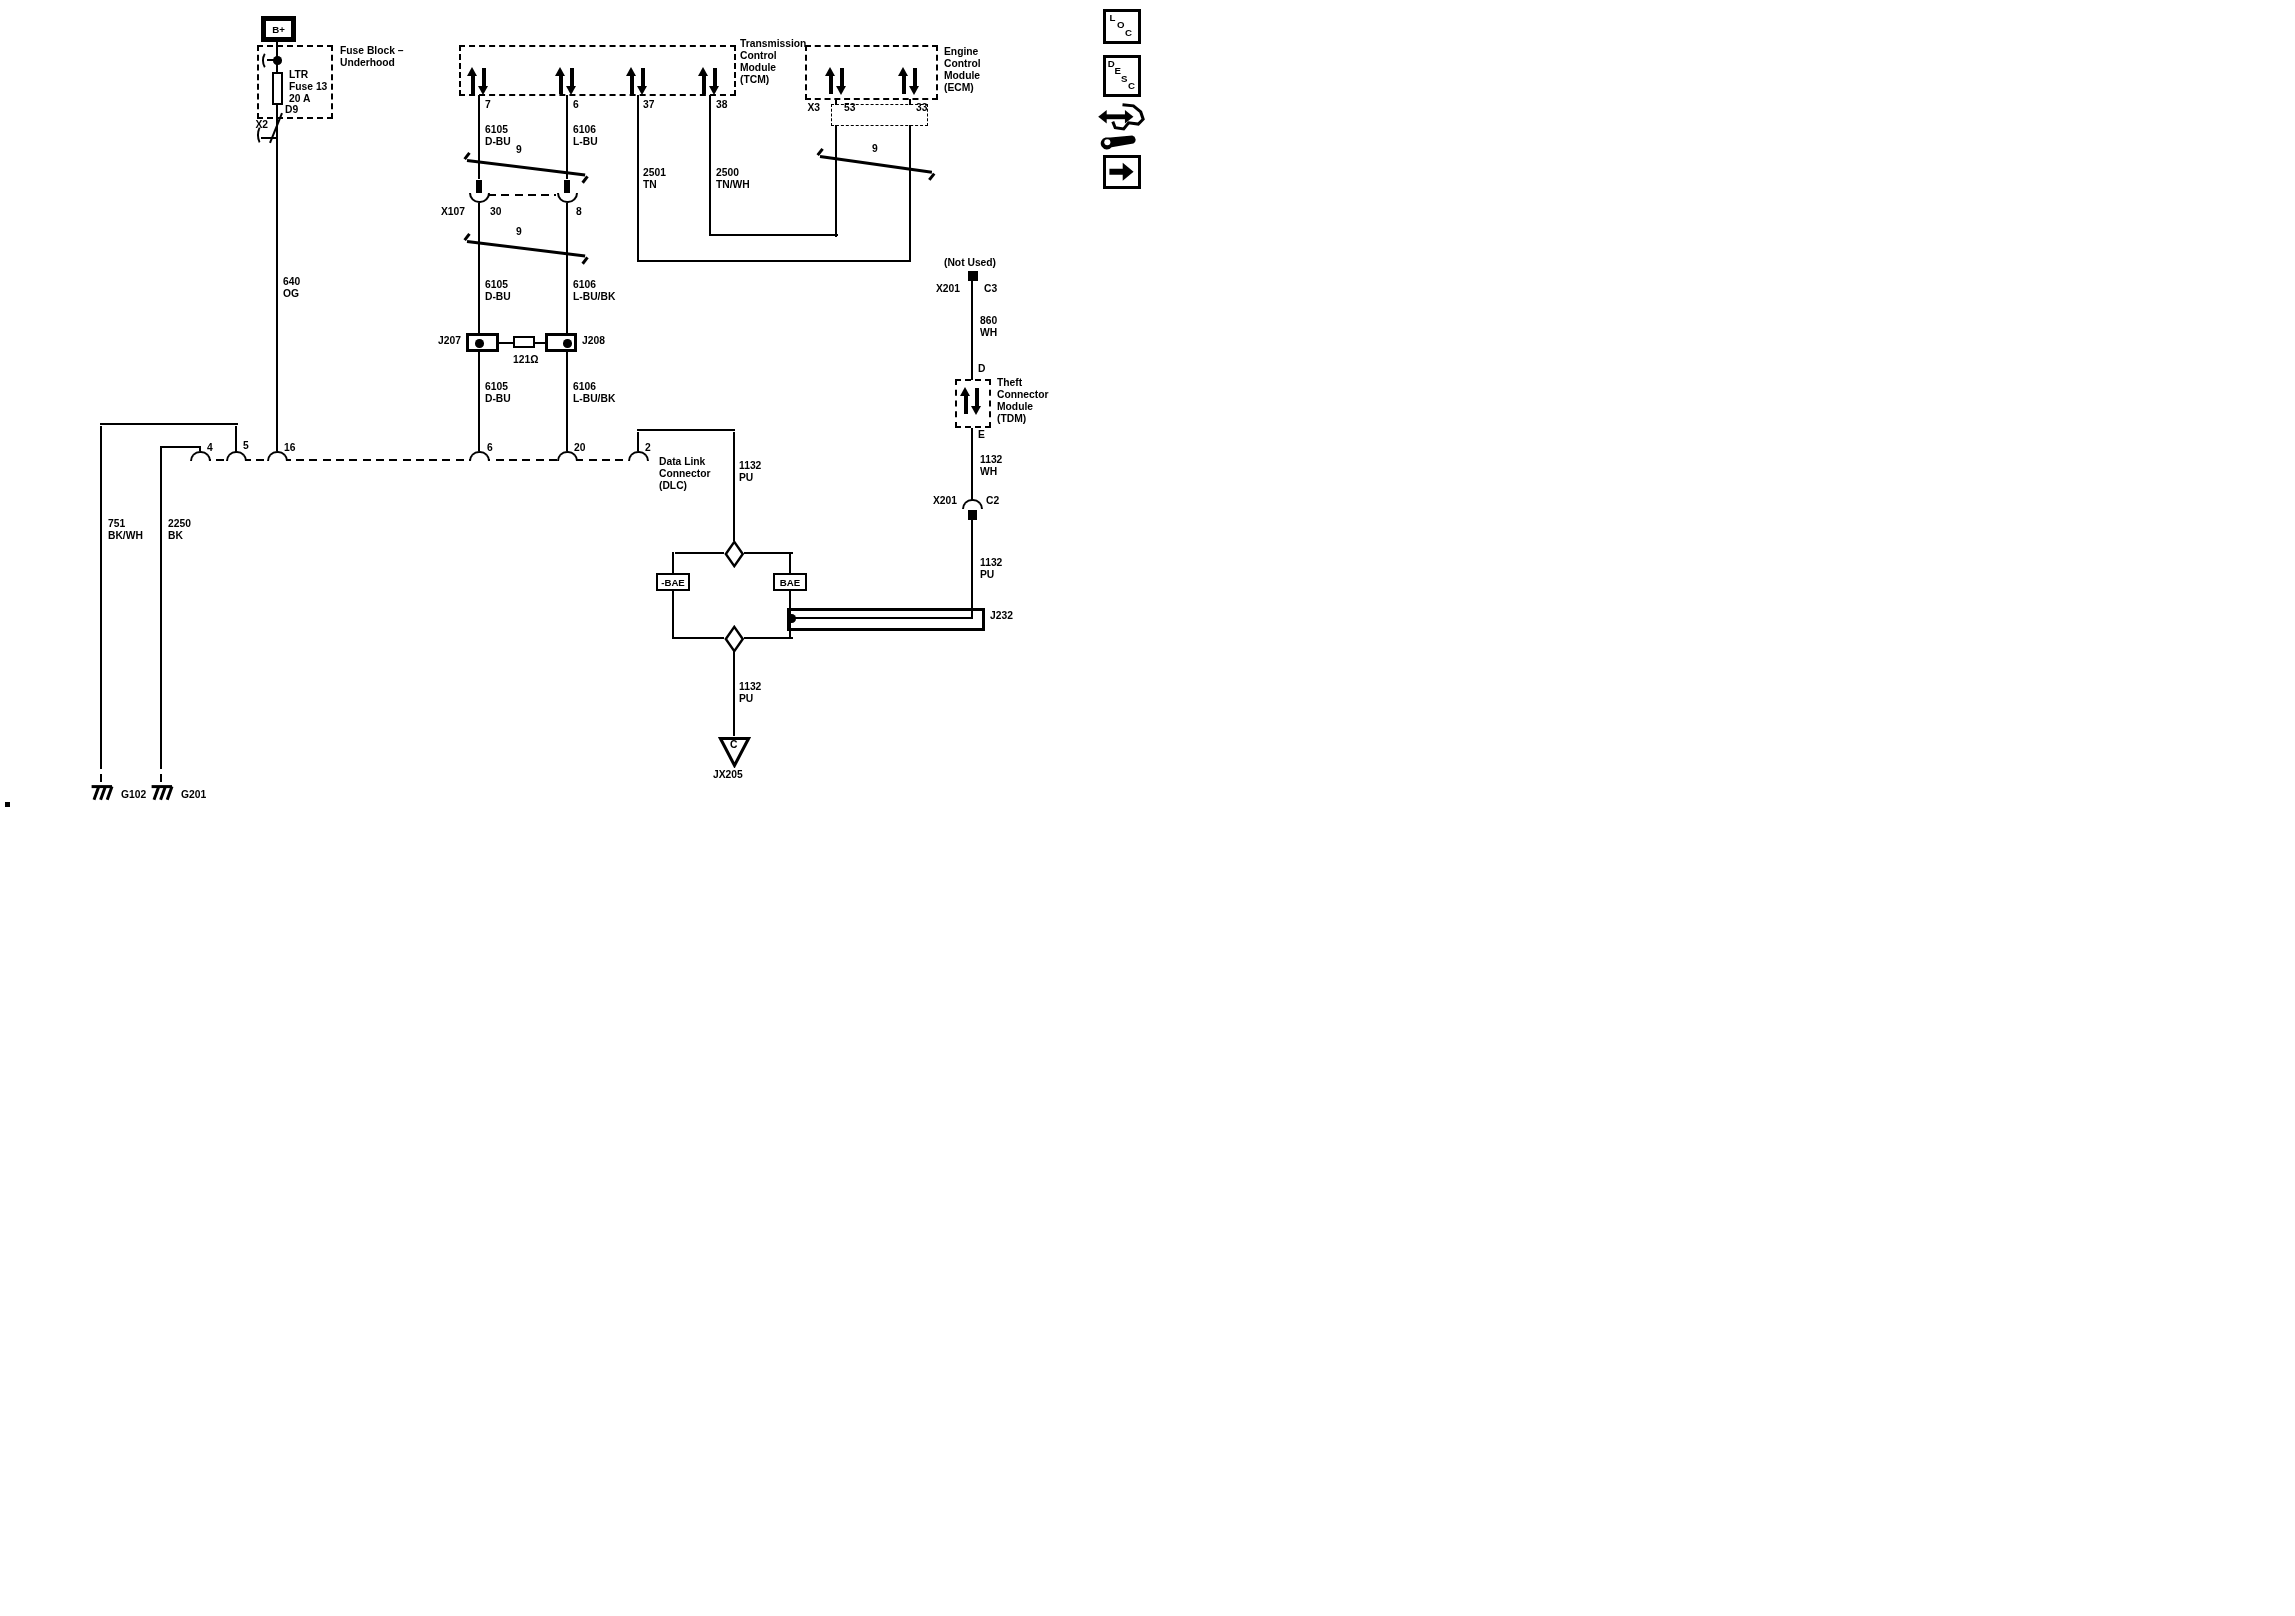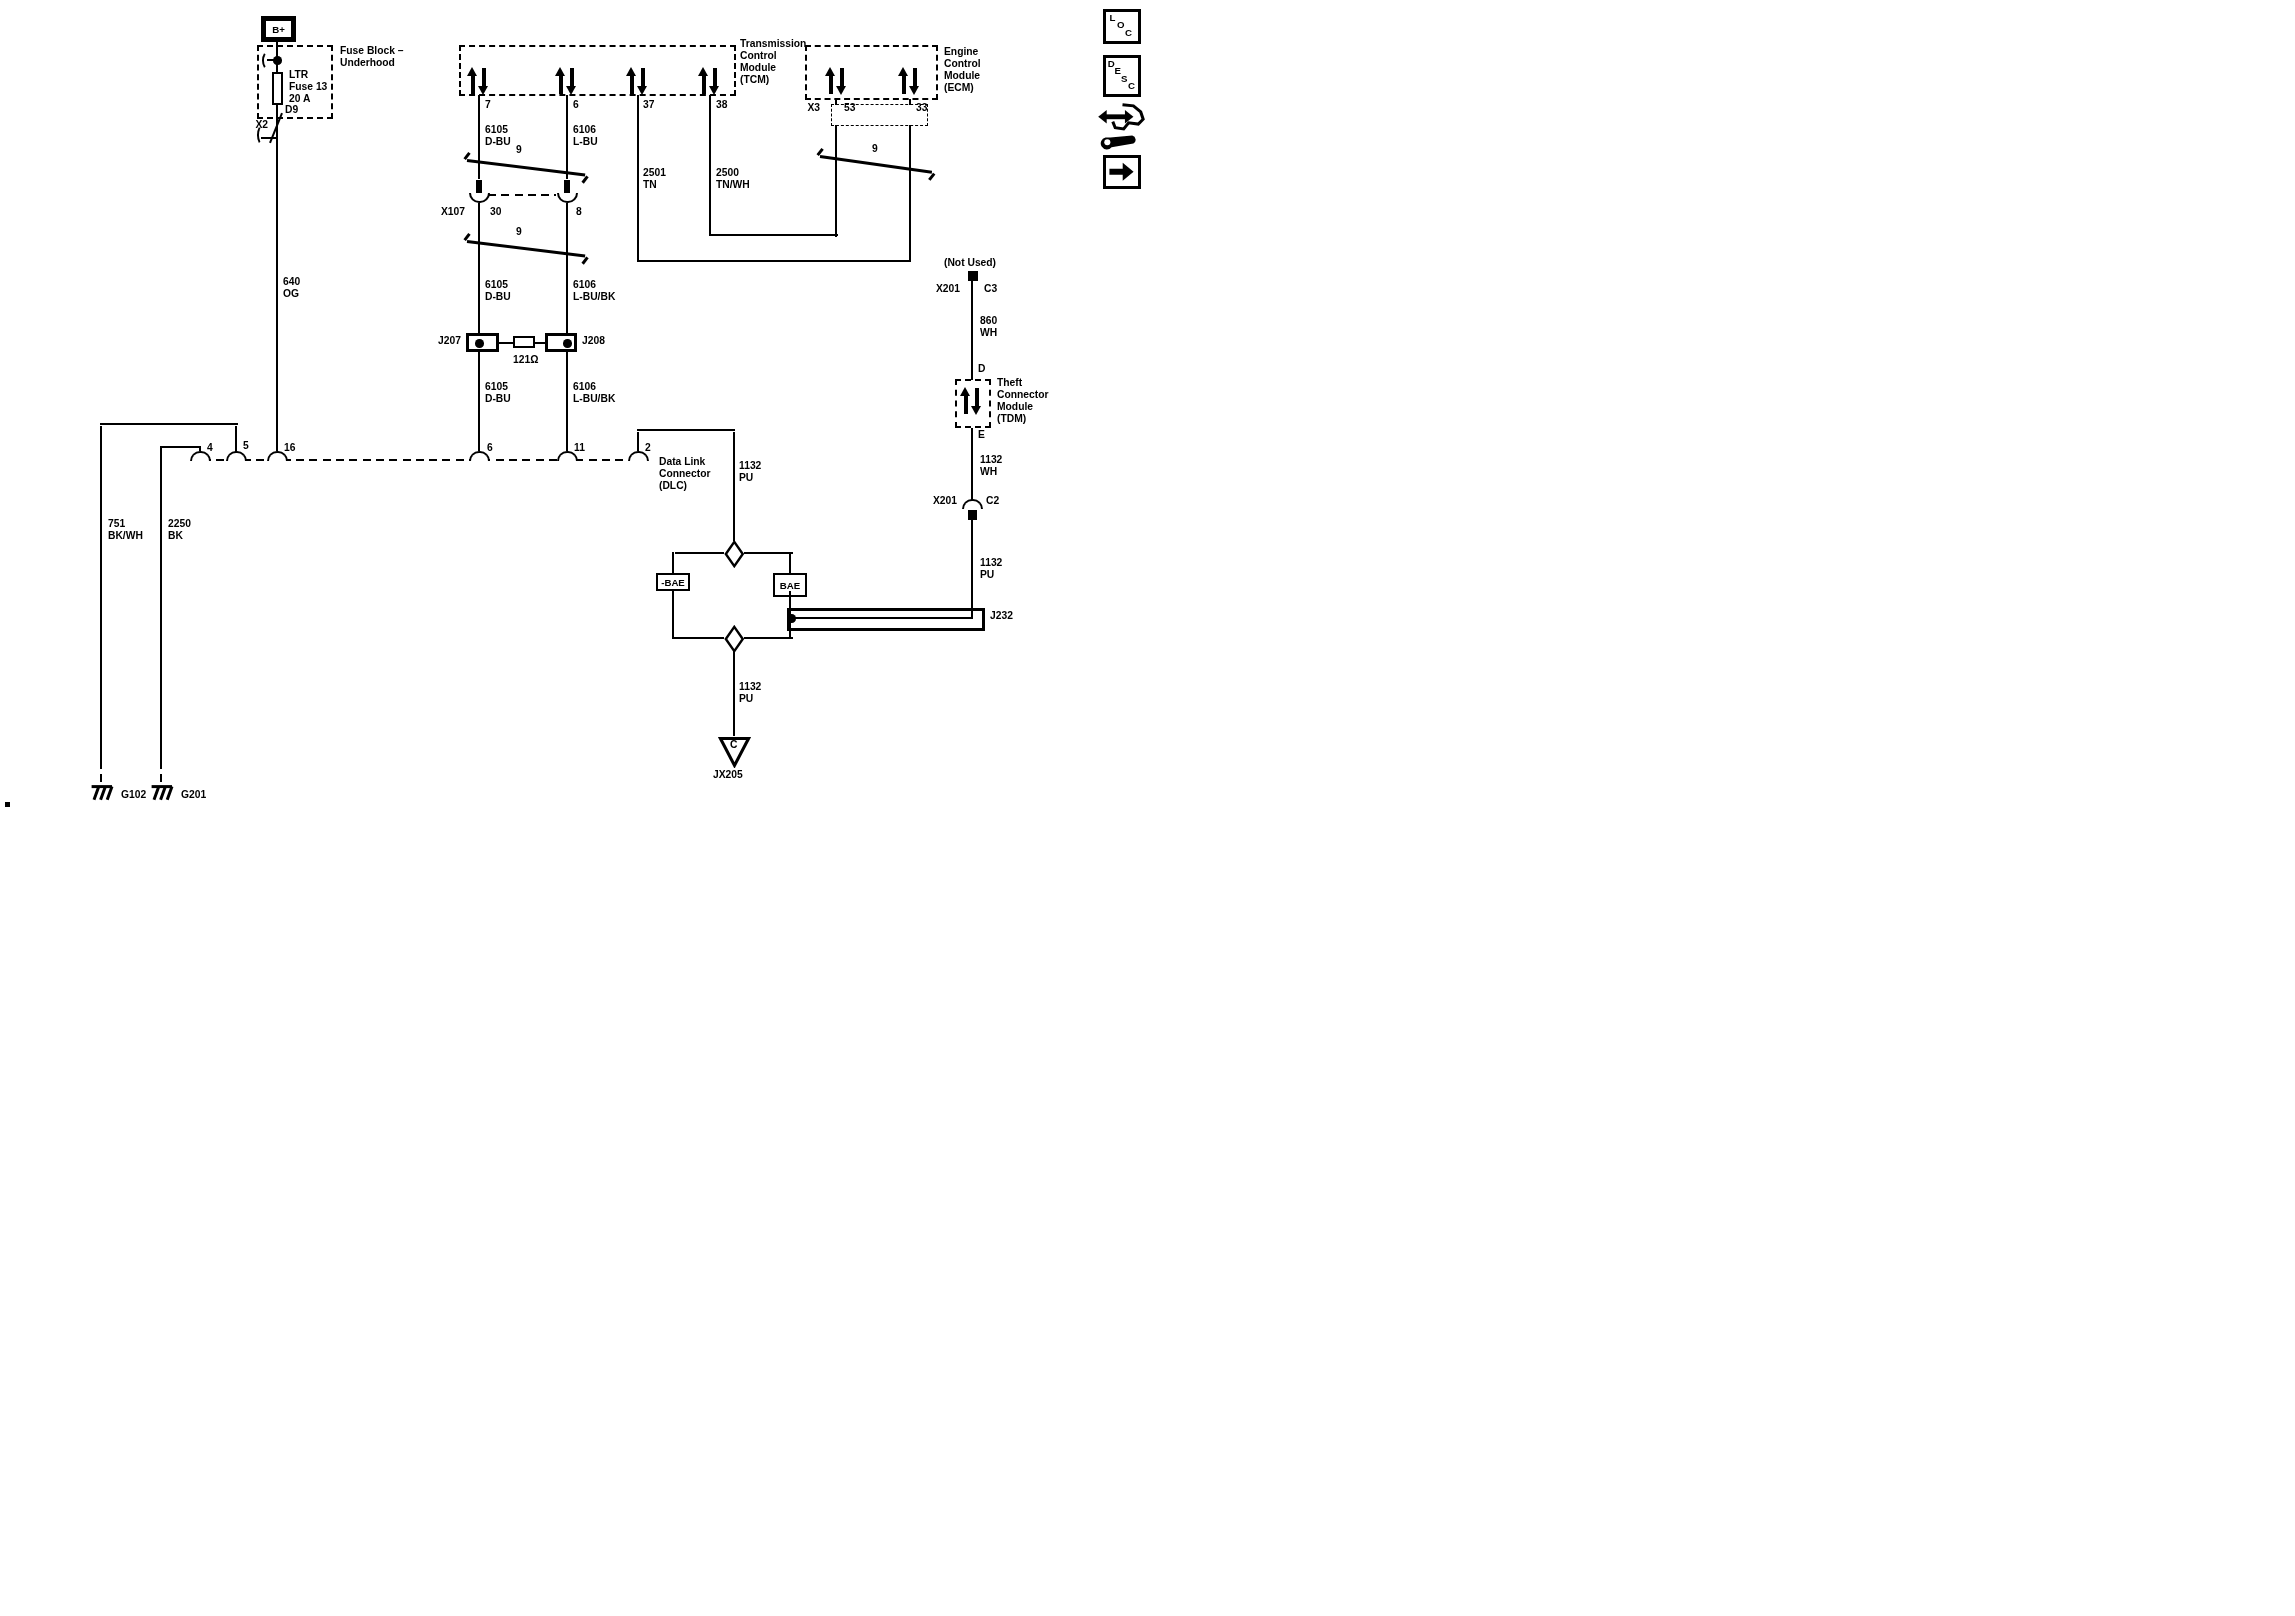--- a/index.html
+++ b/index.html
@@ -196,21 +196,21 @@
   <div class="dome" style="left:190px;top:451px"></div>
   <div class="dome" style="left:226px;top:451px"></div>
   <div class="dome" style="left:267px;top:451px"></div>
   <div class="dome" style="left:469px;top:451px"></div>
   <div class="dome" style="left:557px;top:451px"></div>
   <div class="dome" style="left:628px;top:451px"></div>
   <div class="lbl" style="left:207px;top:442px">4</div>
   <div class="lbl" style="left:243px;top:440px">5</div>
   <div class="lbl" style="left:284px;top:442px">16</div>
   <div class="lbl" style="left:487px;top:442px">6</div>
-  <div class="lbl" style="left:574px;top:442px">11</div>
+  <div class="lbl" style="left:574px;top:442px">20</div>
   <div class="lbl" style="left:645px;top:442px">2</div>
   <div class="lbl" style="left:659px;top:456px">Data Link
 Connector
 (DLC)</div>
 
   <svg width="28" height="18" viewBox="0 0 46 30" style="position:absolute;left:89px;top:783px">
     <path d="M4 6 H38" stroke="#000" stroke-width="5" fill="none"></path>
     <path d="M8 28 L16 6 M19 28 L27 6 M30 28 L38 6" stroke="#000" stroke-width="5" fill="none"></path>
   </svg>
   <svg width="28" height="18" viewBox="0 0 46 30" style="position:absolute;left:149px;top:783px">
@@ -223,21 +223,21 @@
   <svg width="20.6" height="28" viewBox="0 0 34 46" style="position:absolute;left:724px;top:540px">
     <polygon points="17,3 31,23 17,43 3,23" fill="#fff" stroke="#000" stroke-width="4"></polygon>
   </svg>
   <div class="wh" style="left:675px;top:552px;width:49px"></div>
   <div class="wh" style="left:744px;top:552px;width:49px"></div>
   <div class="wv" style="left:672px;top:552px;height:21px"></div>
   <div class="wv" style="left:789px;top:552px;height:21px"></div>
   <div class="sbox cc" style="left:656px;top:573px;width:34px;height:18px">
     <span>-BAE</span>
   </div>
-  <div class="sbox cc" style="left:773px;top:573px;width:34px;height:24px">
+  <div class="sbox cc" style="left:773px;top:573px;width:34px;height:18px">
     <span>BAE</span>
   </div>
   <div class="wv" style="left:672px;top:591px;height:47px"></div>
   <div class="wh" style="left:672px;top:637px;width:52px"></div>
   <div class="wh" style="left:744px;top:637px;width:49px"></div>
   <svg width="20.6" height="28" viewBox="0 0 34 46" style="position:absolute;left:724px;top:625px">
     <polygon points="17,3 31,23 17,43 3,23" fill="#fff" stroke="#000" stroke-width="4"></polygon>
   </svg>
   <div class="wv" style="left:733px;top:650px;height:86px"></div>
   <div class="lbl" style="left:739px;top:681px">1132

